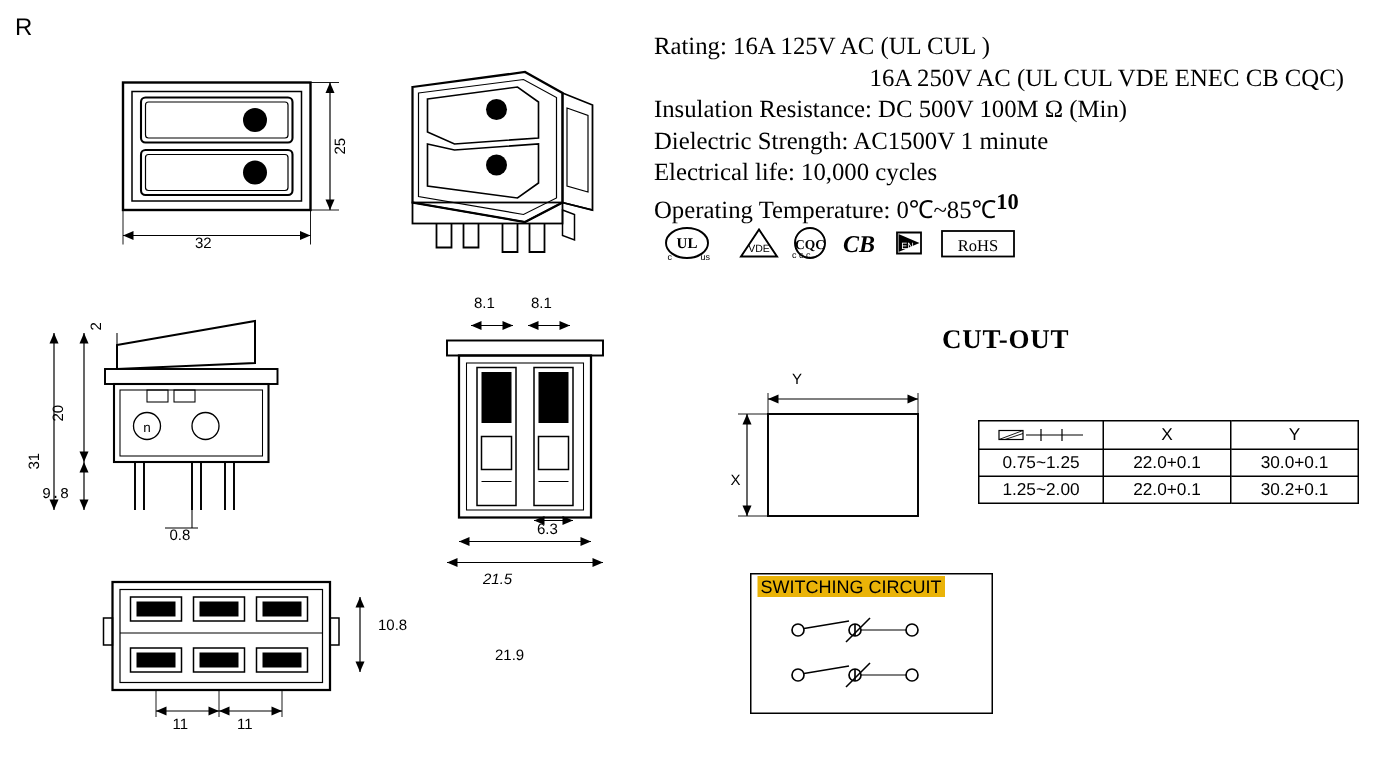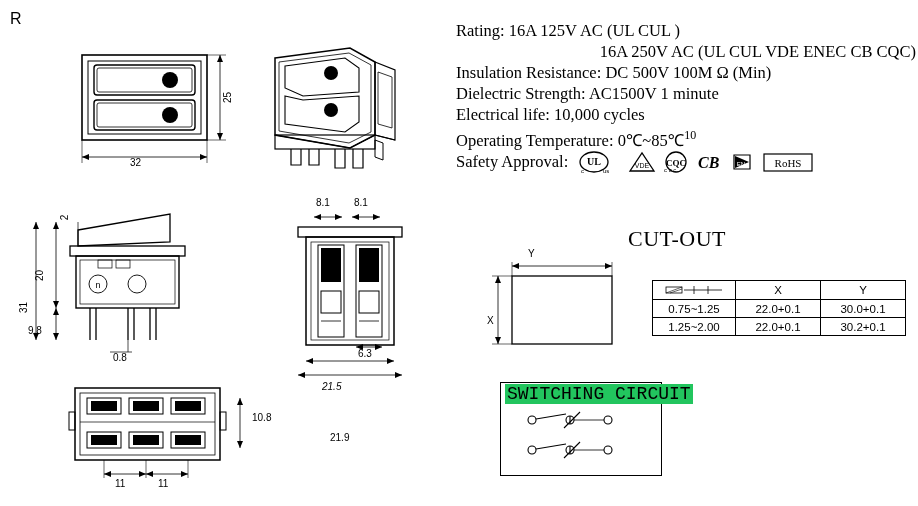--- a/index.html
+++ b/index.html
@@ -6,32 +6,32 @@
   body{
     width:918px;height:506px;background:#ffffff;
     font-family:"Liberation Serif", serif;color:#000;
     position:relative;overflow:hidden;
   }
   .abs{position:absolute;}
   .lbl{font-size:11px;font-family:"Liberation Sans", sans-serif;}
   .dim{font-size:10px;font-family:"Liberation Sans", sans-serif;}
   svg{display:block;}
   
-  #spec{left:456px;top:20px;width:460px;font-size:16.5px;line-height:21px;}
+  #spec{left:436px;top:20px;width:460px;font-size:16.5px;line-height:21px;}
   #spec div{white-space:nowrap;}
   .indent{padding-left:48px;text-align:right;}
-  #cutout-title{left:628px;top:226px;font-size:22px;letter-spacing:.5px;}
+  #cutout-title{left:628px;top:216px;font-size:18px;letter-spacing:.5px;font-weight:bold;}
   
   table{border-collapse:collapse;font-family:"Liberation Sans", sans-serif;font-size:11.5px;}
   table td{border:1px solid #000;padding:1px 4px;text-align:center;height:15px;}
   #cut-table{position:absolute;left:652px;top:280px;}
   #cut-table td.h{height:16px;}
   #sw-box{position:absolute;left:500px;top:382px;width:160px;height:92px;border:1.4px solid #000;}
-  #sw-title{position:absolute;left:505px;top:384px;font-size:18px;font-family:Liberation Mono, monospace;background:#22c55e;padding:0 2px;}
-  .smallsup{font-size:12px;vertical-align:super;}
+  #sw-title{position:absolute;left:505px;top:384px;font-size:12px;font-family:Liberation Sans, sans-serif;background:#eab308;padding:0 2px;}
+  .smallsup{font-size:15px;vertical-align:super;font-weight:bold;}
   #topleft-R{left:10px;top:10px;font-size:16px;}
 </style>
 </head>
 <body>
 
 <div class="abs lbl" id="topleft-R">R</div>
 
 <div class="abs" style="left:60px;top:45px;">
 <svg width="210" height="125" viewBox="0 0 210 125">
 
@@ -123,21 +123,21 @@
   <polygon points="36,140 33,133 39,133" fill="#000"></polygon>
 
   <line x1="58" y1="22" x2="58" y2="46" stroke="#000" stroke-width="0.7"></line>
 
   <line x1="108" y1="140" x2="108" y2="152" stroke="#000" stroke-width="0.7"></line>
   <line x1="90" y1="152" x2="112" y2="152" stroke="#000" stroke-width="0.7"></line>
 </svg>
 </div>
 <div class="abs dim" style="left:18px;top:302px;transform:rotate(-90deg);">31</div>
 <div class="abs dim" style="left:34px;top:270px;transform:rotate(-90deg);">20</div>
-<div class="abs dim" style="left:28px;top:325px;">9.8</div>
+<div class="abs dim" style="left:28px;top:325px;font-family:Liberation Mono, monospace;">9.8</div>
 <div class="abs dim" style="left:62px;top:212px;transform:rotate(-90deg);">2</div>
 <div class="abs dim" style="left:113px;top:352px;">0.8</div>
 
 <div class="abs" style="left:55px;top:382px;">
 <svg width="215" height="110" viewBox="0 0 215 110">
   <rect x="20" y="6" width="145" height="72" fill="none" stroke="#000" stroke-width="1.5"></rect>
   <rect x="25" y="11" width="135" height="62" fill="none" stroke="#000" stroke-width="0.8"></rect>
 
   <rect x="32" y="16" width="34" height="16" fill="none" stroke="#000" stroke-width="1"></rect>
   <rect x="36" y="19" width="26" height="10" fill="#000"></rect>
@@ -224,21 +224,20 @@
 <div class="abs" id="spec">
   <div>Rating: 16A 125V AC (UL  CUL  )</div>
   <div class="indent">16A 250V AC (UL  CUL  VDE ENEC CB CQC)</div>
   <div>Insulation Resistance: DC 500V 100M Ω (Min)</div>
   <div>Dielectric Strength: AC1500V 1 minute</div>
   <div>Electrical life: 10,000 cycles</div>
   <div>
     <span>Operating Temperature: 0℃~85℃</span><span class="smallsup">10</span>
   </div>
   <div>
-    <span>Safety Approval:</span>
     <span style="display:inline-block;vertical-align:middle;margin-left:6px;">
       <svg width="248" height="24" viewBox="0 0 248 24">
 
         <ellipse cx="16" cy="11" rx="14" ry="10" fill="none" stroke="#000" stroke-width="1.3"></ellipse>
         <text x="16" y="14" font-size="10" text-anchor="middle" font-family="Liberation Serif, serif" font-weight="bold">UL</text>
         <text x="3" y="22" font-size="6" font-family="Liberation Sans, sans-serif">c</text>
         <text x="25" y="22" font-size="6" font-family="Liberation Sans, sans-serif">us</text>
 
         <path d="M52,20 L64,2 L76,20 Z" fill="none" stroke="#000" stroke-width="1.3"></path>
         <text x="64" y="17" font-size="7" text-anchor="middle" font-family="Liberation Sans, sans-serif">VDE</text>

